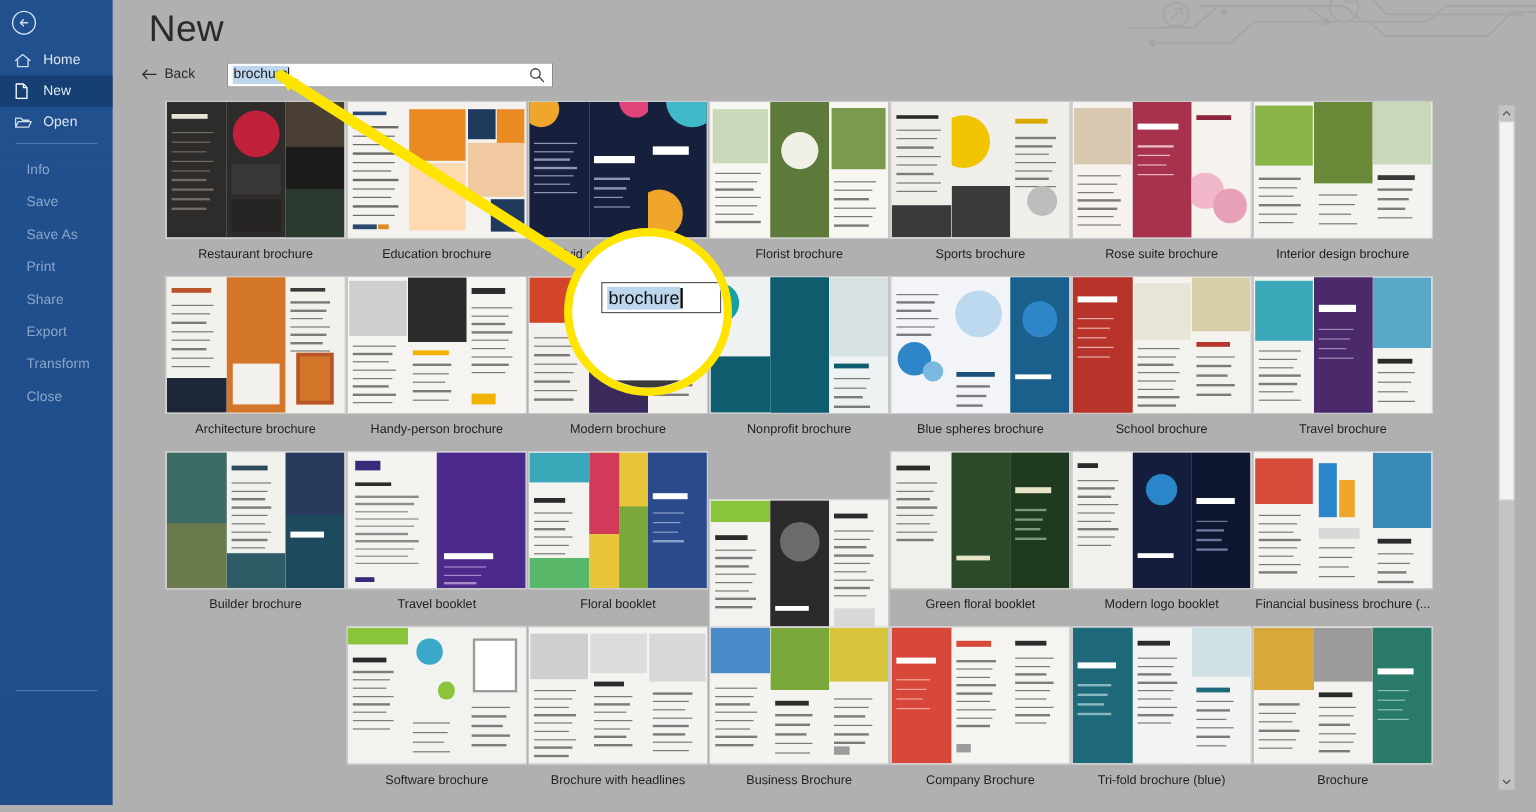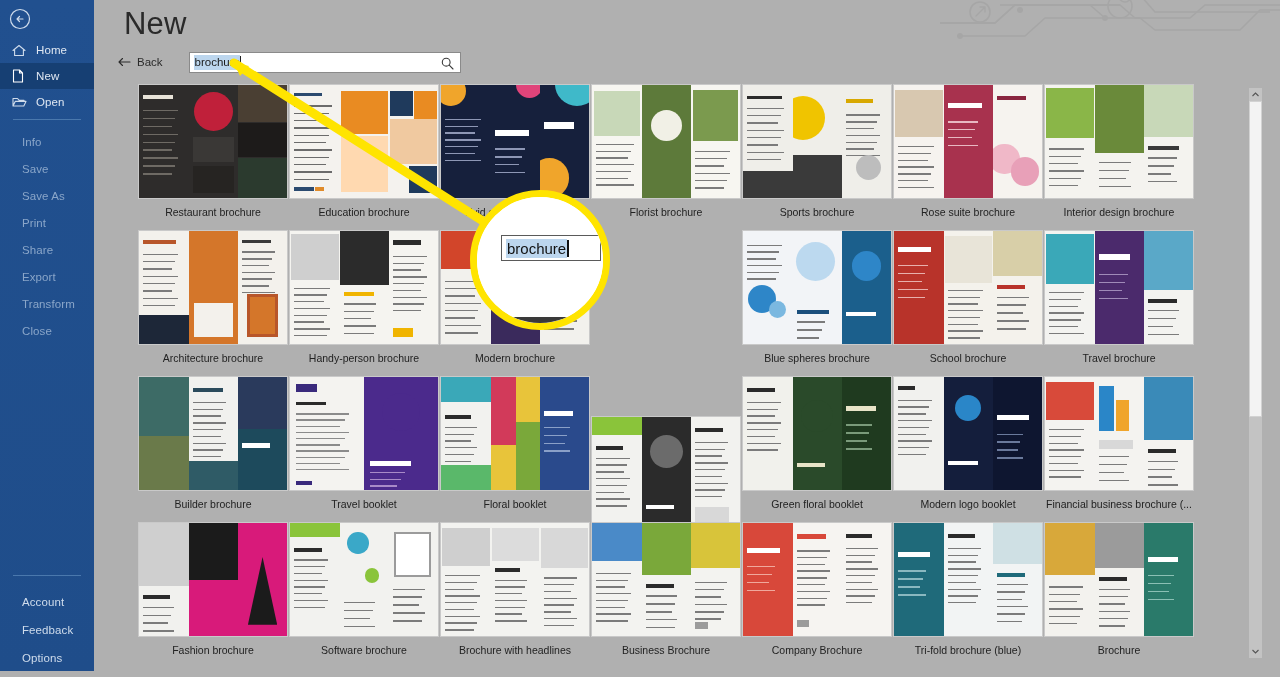--- a/index.html
+++ b/index.html
@@ -186,31 +186,20 @@
       <div class="nav-item">
           <span>Transform</span>
         </div>
       <div class="nav-item">
           <span>Close</span>
         </div>
     </div>
 
     <div class="divider" style="top:575px"></div>
 
-    <div class="nav-bottom">
-      <div class="nav-item">
-          <span>Account</span>
-        </div>
-      <div class="nav-item">
-          <span>Feedback</span>
-        </div>
-      <div class="nav-item">
-          <span>Options</span>
-        </div>
-    </div>
   </div>
 
   <div id="main">
 
     <svg id="circuit" viewBox="0 0 340 60">
       <g fill="none" stroke="#9b9b9b" stroke-width="1.6">
         <path d="M-5 23 H55 L75 5 H180 L195 18 H250 L265 5 H345"></path>
         <path d="M-5 23 H55 L75 5 H180"></path>
         <path d="M20 36 H85 L105 18 H200 L215 30 H300 L320 10 H345"></path>
         <path d="M60 5 H150 L165 18"></path>
@@ -556,20 +545,40 @@
                 <div style="position:absolute;left:0%;top:27%;width:100%;height:24%;background:#3a2a5c;"></div>
                 <div style="position:absolute;left:8%;top:58%;width:68%;height:1.4px;background:#7b7b7b"></div>
                 <div style="position:absolute;left:8%;top:65%;width:62%;height:1.4px;background:#7b7b7b"></div>
                 <div style="position:absolute;left:8%;top:72%;width:56%;height:1.4px;background:#7b7b7b"></div>
                 <div style="position:absolute;left:8%;top:79%;width:68%;height:1.4px;background:#7b7b7b"></div>
                 <div style="position:absolute;left:8%;top:86%;width:62%;height:1.4px;background:#7b7b7b"></div>
               </div>
             </div>
             <div class="tlabel">Modern brochure</div>
           </div>
+          <div class="tile" style="left: 473px;">
+            <div class="thumb">
+              <div class="pane" style="width:34%;background:#eef2f2">
+                <div style="position:absolute;left:-18%;top:4%;width:66%;height:0;padding-bottom:66%;border-radius:50%;background:#18a0a8"></div>
+                <div style="position:absolute;left:0%;top:58%;width:100%;height:42%;background:#0f5c6e;"></div>
+              </div>
+              <div class="pane" style="width:33%;background:#0f5c6e">
+                <div style="position:absolute;left:0%;top:0%;width:100%;height:100%;background:#0f5c6e;"></div>
+              </div>
+              <div class="pane" style="width:33%;background:#eef2f2">
+                <div style="position:absolute;left:0%;top:0%;width:100%;height:58%;background:#d8e2e2;"></div>
+                <div style="position:absolute;left:8%;top:64%;width:60%;height:4px;background:#0f5c6e"></div>
+                <div style="position:absolute;left:8%;top:74%;width:62%;height:1.4px;background:#7b7b7b"></div>
+                <div style="position:absolute;left:8%;top:81%;width:56%;height:1.4px;background:#7b7b7b"></div>
+                <div style="position:absolute;left:8%;top:88%;width:50%;height:1.4px;background:#7b7b7b"></div>
+                <div style="position:absolute;left:8%;top:95%;width:62%;height:1.4px;background:#7b7b7b"></div>
+              </div>
+            </div>
+            <div class="tlabel">Nonprofit brochure</div>
+          </div>
           <div class="tile" style="left: 624px;">
             <div class="thumb">
               <div class="pane" style="width:34%;background:#f2f4f7">
                 <div style="position:absolute;left:8%;top:12%;width:70%;height:1.4px;background:#7b7b7b"></div>
                 <div style="position:absolute;left:8%;top:18%;width:64%;height:1.4px;background:#7b7b7b"></div>
                 <div style="position:absolute;left:8%;top:24%;width:58%;height:1.4px;background:#7b7b7b"></div>
                 <div style="position:absolute;left:8%;top:30%;width:70%;height:1.4px;background:#7b7b7b"></div>
                 <div style="position:absolute;left:8%;top:36%;width:64%;height:1.4px;background:#7b7b7b"></div>
                 <div style="position:absolute;left:8%;top:42%;width:58%;height:1.4px;background:#7b7b7b"></div>
                 <div style="position:absolute;left:10%;top:48%;width:56%;height:0;padding-bottom:56%;border-radius:50%;background:#2e86c8"></div>
@@ -863,41 +872,20 @@
                 <div style="position:absolute;left:8%;top:50%;width:54%;height:1.4px;background:#6a7a9c"></div>
                 <div style="position:absolute;left:8%;top:57%;width:48%;height:1.4px;background:#6a7a9c"></div>
                 <div style="position:absolute;left:8%;top:64%;width:42%;height:1.4px;background:#6a7a9c"></div>
                 <div style="position:absolute;left:8%;top:71%;width:54%;height:1.4px;background:#6a7a9c"></div>
               </div>
             </div>
             <div class="tlabel">Modern logo booklet</div>
           </div>
         </div>
         <div class="trow">
-          <div class="tile" style="left: 20px;">
-            <div class="thumb">
-              <div class="pane" style="width:34%;background:#f1f1ee">
-                <div style="position:absolute;left:0%;top:0%;width:100%;height:56%;background:#cfcfcf;"></div>
-                <div style="position:absolute;left:8%;top:64%;width:54%;height:4px;background:#2b2b2b"></div>
-                <div style="position:absolute;left:8%;top:74%;width:62%;height:1.4px;background:#7b7b7b"></div>
-                <div style="position:absolute;left:8%;top:81%;width:56%;height:1.4px;background:#7b7b7b"></div>
-                <div style="position:absolute;left:8%;top:88%;width:50%;height:1.4px;background:#7b7b7b"></div>
-                <div style="position:absolute;left:8%;top:95%;width:62%;height:1.4px;background:#7b7b7b"></div>
-              </div>
-              <div class="pane" style="width:33%;background:#1b1b1b">
-                <div style="position:absolute;left:0%;top:0%;width:100%;height:100%;background:#1b1b1b;"></div>
-                <div style="position:absolute;left:0%;top:50%;width:100%;height:50%;background:#d81a7a;"></div>
-              </div>
-              <div class="pane" style="width:33%;background:#d81a7a">
-                <div style="position:absolute;left:0%;top:0%;width:100%;height:100%;background:#d81a7a;"></div>
-                <div style="position:absolute;left:20%;top:30%;width:60%;height:60%;background:#1b1b1b;clip-path:polygon(50% 0,100% 100%,0 100%)"></div>
-              </div>
-            </div>
-            <div class="tlabel">Fashion brochure</div>
-          </div>
           <div class="tile" style="left: 171px;">
             <div class="thumb">
               <div class="pane" style="width:34%;background:#f2f2ef">
                 <div style="position:absolute;left:0%;top:0%;width:100%;height:12%;background:#8ac43a;"></div>
                 <div style="position:absolute;left:8%;top:22%;width:56%;height:4px;background:#2b2b2b"></div>
                 <div style="position:absolute;left:8%;top:32%;width:68%;height:1.4px;background:#7b7b7b"></div>
                 <div style="position:absolute;left:8%;top:38%;width:62%;height:1.4px;background:#7b7b7b"></div>
                 <div style="position:absolute;left:8%;top:44%;width:56%;height:1.4px;background:#7b7b7b"></div>
                 <div style="position:absolute;left:8%;top:50%;width:68%;height:1.4px;background:#7b7b7b"></div>
                 <div style="position:absolute;left:8%;top:56%;width:62%;height:1.4px;background:#7b7b7b"></div>

